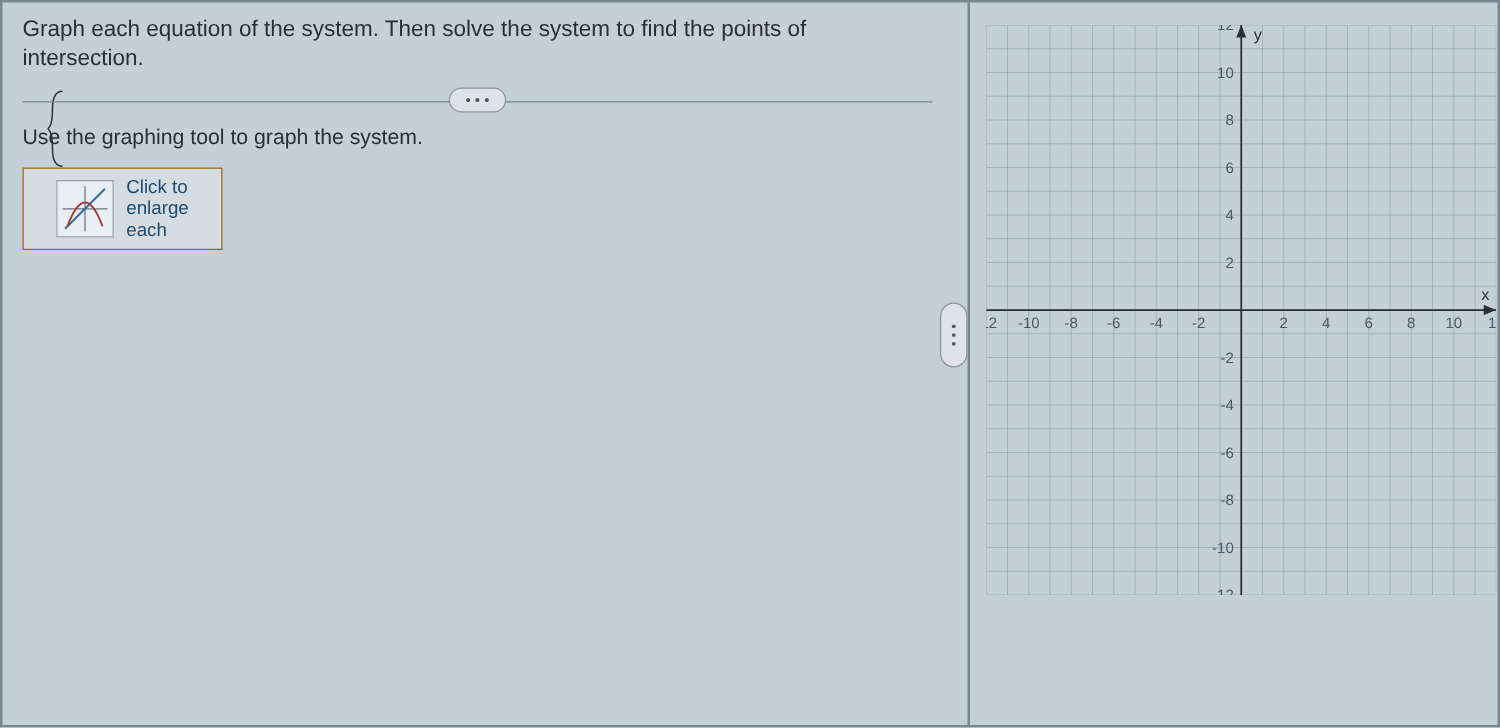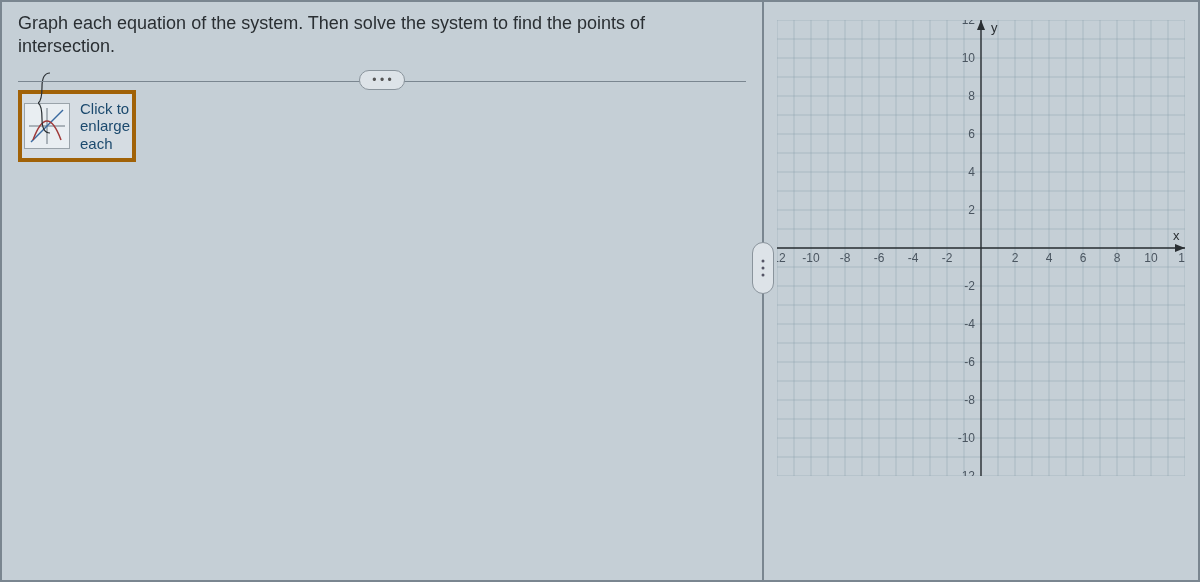--- a/index.html
+++ b/index.html
@@ -12,20 +12,21 @@
     font-family: Arial, sans-serif;
     overflow: hidden;
     position: relative;
   }
   .container {
     display: flex;
     width: 100%;
     height: 100%;
     border: 2px solid #7a8690;
     background: #c5cfd6;
+    gap: 12px;
   }
   .left-panel {
     width: 760px;
     padding: 10px 16px;
     position: relative;
   }
   .prompt {
     font-size: 18px;
     color: #2a2f33;
     line-height: 1.25;
@@ -70,23 +71,23 @@
     cursor: pointer;
   }
   .instr {
     font-size: 17px;
     color: #2a2f33;
     margin: 18px 0 14px 0;
   }
   .enlarge-box {
     display: inline-flex;
     align-items: center;
-    border: 4px solid #a16207;
+    border: 1px solid #a16207;
     background: #d5dce2;
-    padding: 6px 2px;
+    padding: 6px 26px;
     gap: 10px;
     cursor: pointer;
   }
   .enlarge-thumb {
     width: 46px;
     height: 46px;
     background: #e9eef2;
     border: 1px solid #9aa3aa;
     display: flex;
     align-items: center;
@@ -144,20 +145,21 @@
     <div class="eq-block">
       <svg class="brace" viewBox="0 0 16 64">
         <path d="M12 2 Q4 2 4 16 Q4 30 0 32 Q4 34 4 48 Q4 62 12 62" stroke="#2a2f33" stroke-width="1.2" fill="none"></path>
       </svg>
     </div>
 
     <div class="hr-row">
       <div class="dots-btn">• • •</div>
     </div>
 
+    <div class="instr">Use the graphing tool to graph the system.</div>
 
     <div class="enlarge-box">
       <div class="enlarge-thumb">
         <svg width="40" height="40" viewBox="0 0 40 40">
           <line x1="20" y1="2" x2="20" y2="38" stroke="#6a7680" stroke-width="1"></line>
           <line x1="2" y1="20" x2="38" y2="20" stroke="#6a7680" stroke-width="1"></line>
           <line x1="4" y1="36" x2="36" y2="4" stroke="#3a6aa0" stroke-width="1.5"></line>
           <path d="M6 34 Q20 -4 34 34" stroke="#a03a3a" stroke-width="1.5" fill="none"></path>
         </svg>
       </div>

